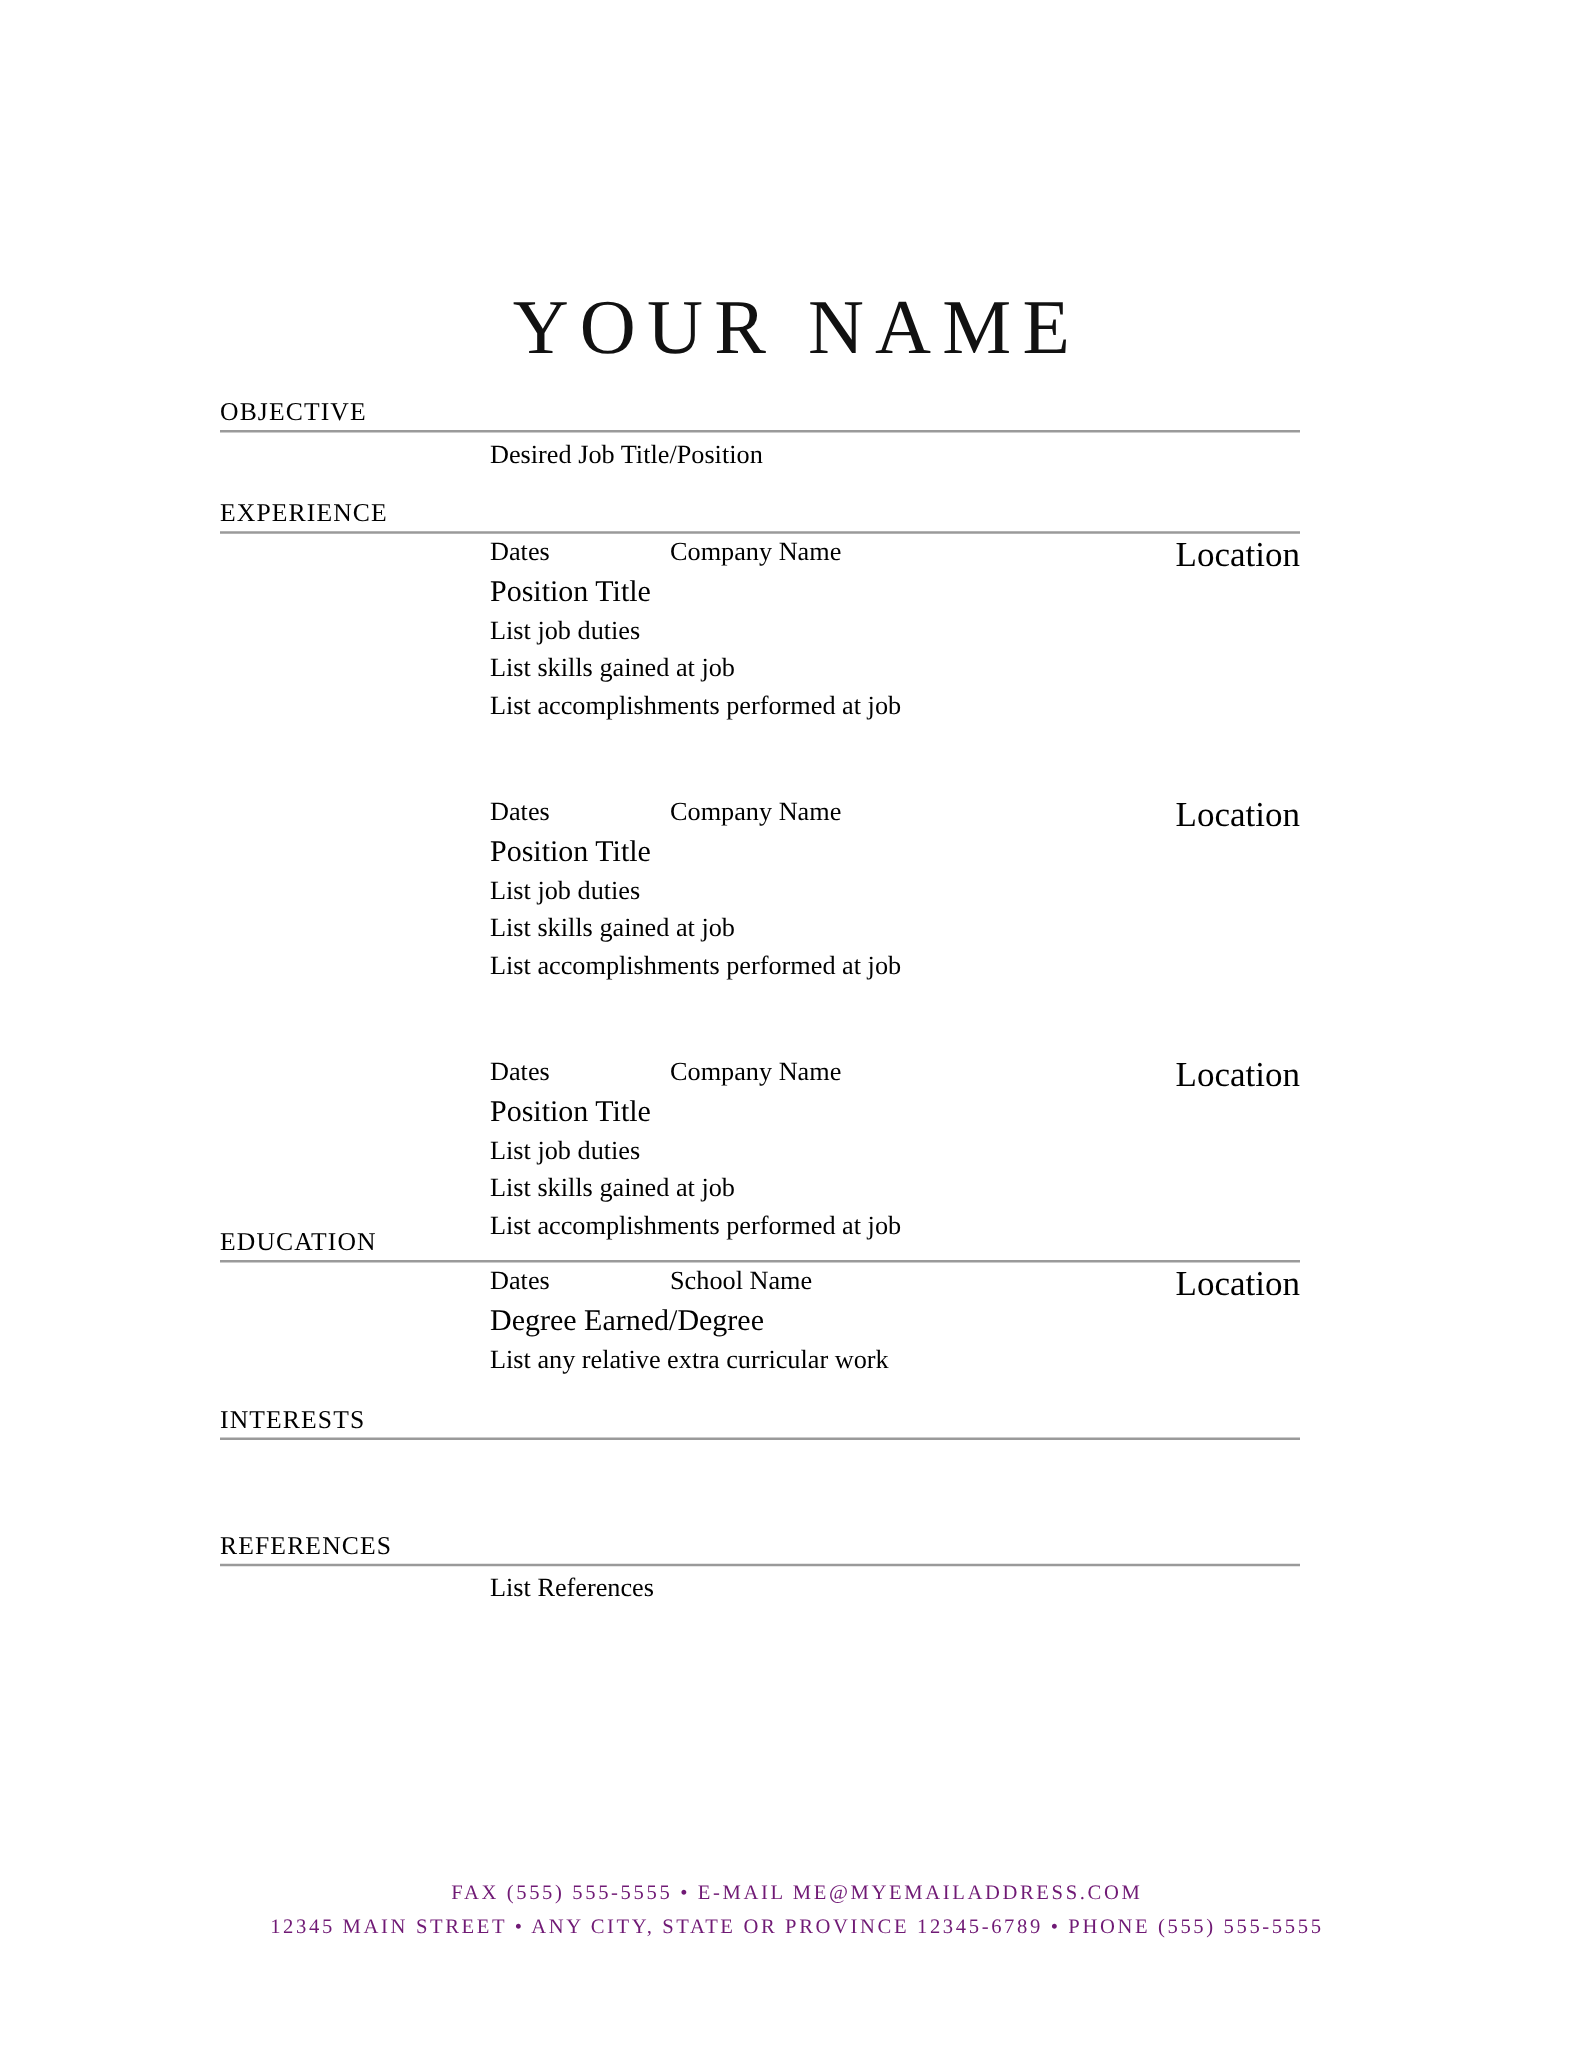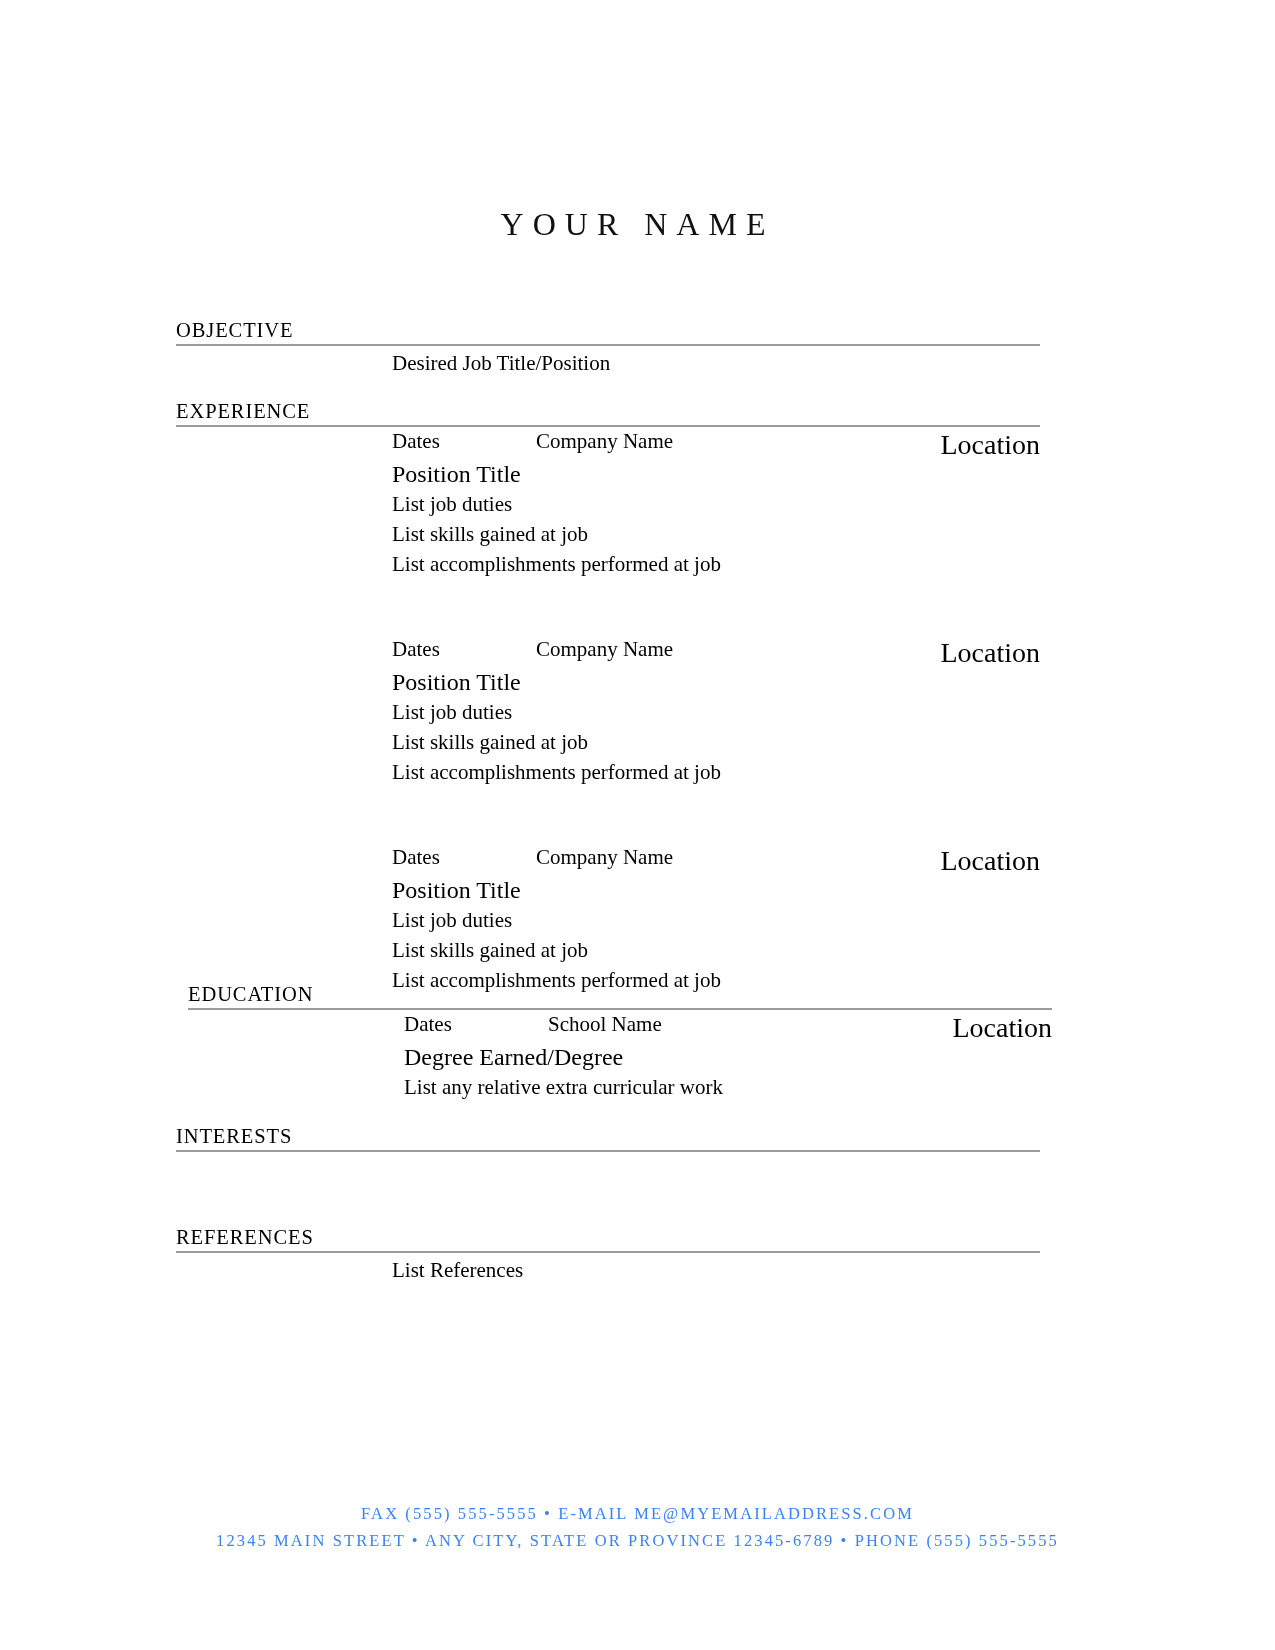--- a/index.html
+++ b/index.html
@@ -17,21 +17,21 @@
     overflow: hidden;
   }
 
   
   .doc-title {
     position: absolute;
     top: 186px;
     left: 0;
     width: 1275px;
     text-align: center;
-    font-size: 32px;
+    font-size: 62px;
     letter-spacing: 9px;
     font-weight: 400;
     line-height: 1.1;
     color: #111111;
   }
 
   
   .body-col {
     position: absolute;
     left: 176px;
@@ -102,21 +102,21 @@
     position: absolute;
     left: 0;
     top: 1500px;
     width: 1275px;
     text-align: center;
   }
   .footer-line {
     font-size: 16.5px;
     letter-spacing: 2.1px;
     line-height: 27px;
-    color: #3b82f6;
+    color: #701a75;
     white-space: nowrap;
   }
 </style>
 </head>
 <body>
 
 <div class="page">
 
   <h1 class="doc-title">YOUR NAME</h1>
 
@@ -159,21 +159,21 @@
             <div class="col-dates">Dates</div>
             <div class="col-org">Company Name</div>
             <div class="col-location">Location</div>
           </div>
           <div class="line-title">Position Title</div>
           <div class="line">List job duties</div>
           <div class="line">List skills gained at job</div>
           <div class="line">List accomplishments performed at job</div>
         </div>
       </div>
-      <div class="section" style="position: absolute; top: 684px; left: 12px; width: 100%;">
+      <div class="section" style="position: absolute; top: 684px; left: 0px; width: 100%;">
         <div class="section-head">EDUCATION</div>
         <div class="rule"></div>
         <div class="entry">
           <div class="row-top">
             <div class="col-dates">Dates</div>
             <div class="col-org">School Name</div>
             <div class="col-location">Location</div>
           </div>
           <div class="line-title">Degree Earned/Degree</div>
           <div class="line">List any relative extra curricular work</div>

